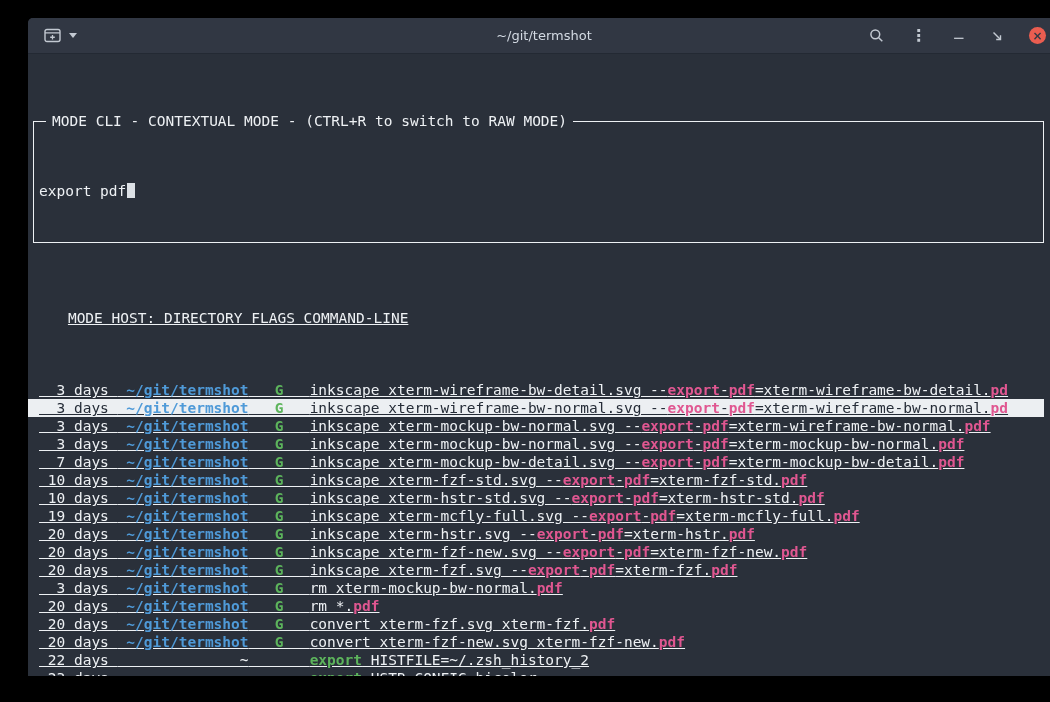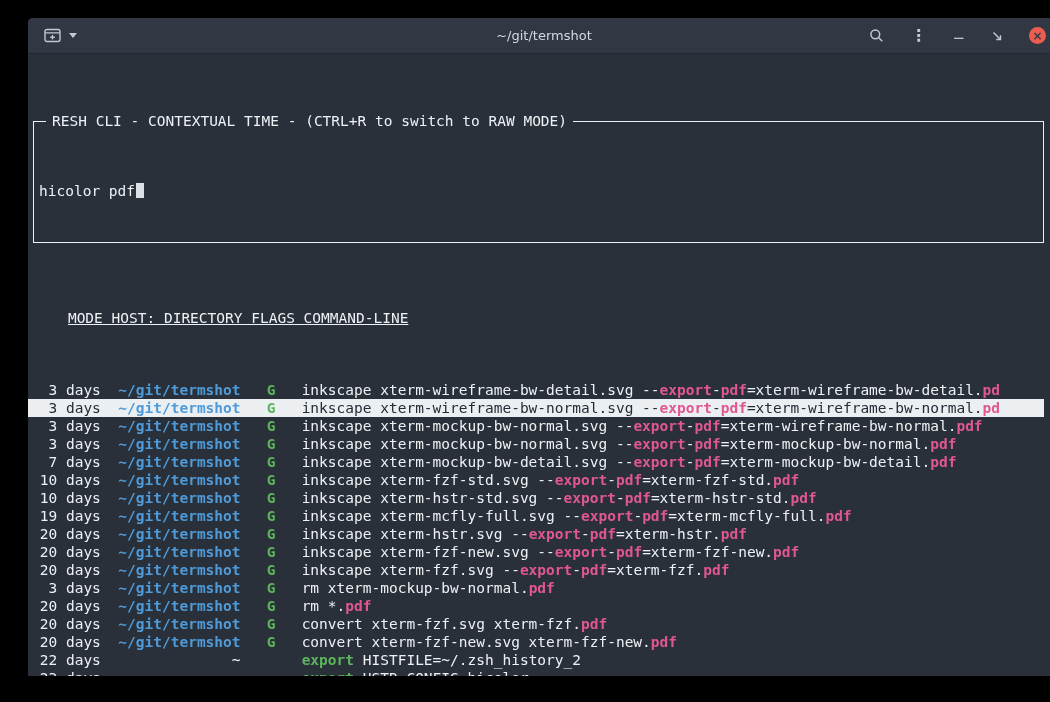--- a/index.html
+++ b/index.html
@@ -36,21 +36,21 @@
             font-family:"DejaVu Sans Mono", monospace;font-size:14.5px;line-height:18px;
             color:var(--foreground);}
   .query-box{margin-top:9px;border:1px solid var(--foreground);position:relative;
              padding:6px 5px;}
   .box-title{position:absolute;top:-10px;left:12px;background:var(--background);
              padding:0 6px;line-height:18px;}
   .cursor{display:inline-block;width:8px;height:15px;background:#dce0e5;
           vertical-align:-2px;margin-left:1px;}
   .table-header{margin-top:12px;padding-left:4ch;}
   .table-header .u{text-decoration:underline;}
-  .row{padding-left:3px;margin-left:-5px;}
+  .row{padding-left:11px;margin-left:-5px;text-decoration:underline;}
   .row.sel{background:var(--selection-bg);color:var(--selection-fg);}
   .time{}
   .host.local{color:var(--accent-blue);font-weight:bold;}
   .flag{color:var(--accent-green);font-weight:bold;}
   .m{color:var(--match-pink);font-weight:bold;}
   .k{color:var(--accent-green);font-weight:bold;}
 </style>
 </head>
 <body>
 
@@ -86,22 +86,22 @@
       </span>
       <span class="close-btn">
         <span>×</span>
       </span>
     </div>
   </div>
 
   <div class="terminal">
 
     <div class="query-box">
-      <span class="box-title">RESH CLI - CONTEXTUAL TIME - (CTRL+R to switch to RAW MODE)</span>
-      <div class="query-line"><span>hicolor pdf</span><span class="cursor"></span></div>
+      <span class="box-title">MODE CLI - CONTEXTUAL MODE - (CTRL+R to switch to RAW MODE)</span>
+      <div class="query-line"><span>export pdf</span><span class="cursor"></span></div>
     </div>
 
     <div class="table-header"><span class="u">MODE HOST: DIRECTORY FLAGS COMMAND-LINE</span></div>
 
     <div id="history-list"><div class="row"><span class="time">  3 days </span><span class="host local"> ~/git/termshot</span><span class="flag">   G   </span><span class="cmd"><span class="p">inkscape xterm-wireframe-bw-detail.svg --</span><span class="m">export</span><span class="p">-</span><span class="m">pdf</span><span class="p">=xterm-wireframe-bw-detail.</span><span class="m">pd</span></span></div><div class="row sel"><span class="time">  3 days </span><span class="host local"> ~/git/termshot</span><span class="flag">   G   </span><span class="cmd"><span class="p">inkscape xterm-wireframe-bw-normal.svg --</span><span class="m">export</span><span class="p">-</span><span class="m">pdf</span><span class="p">=xterm-wireframe-bw-normal.</span><span class="m">pd</span></span></div><div class="row"><span class="time">  3 days </span><span class="host local"> ~/git/termshot</span><span class="flag">   G   </span><span class="cmd"><span class="p">inkscape xterm-mockup-bw-normal.svg --</span><span class="m">export</span><span class="p">-</span><span class="m">pdf</span><span class="p">=xterm-wireframe-bw-normal.</span><span class="m">pdf</span></span></div><div class="row"><span class="time">  3 days </span><span class="host local"> ~/git/termshot</span><span class="flag">   G   </span><span class="cmd"><span class="p">inkscape xterm-mockup-bw-normal.svg --</span><span class="m">export</span><span class="p">-</span><span class="m">pdf</span><span class="p">=xterm-mockup-bw-normal.</span><span class="m">pdf</span></span></div><div class="row"><span class="time">  7 days </span><span class="host local"> ~/git/termshot</span><span class="flag">   G   </span><span class="cmd"><span class="p">inkscape xterm-mockup-bw-detail.svg --</span><span class="m">export</span><span class="p">-</span><span class="m">pdf</span><span class="p">=xterm-mockup-bw-detail.</span><span class="m">pdf</span></span></div><div class="row"><span class="time"> 10 days </span><span class="host local"> ~/git/termshot</span><span class="flag">   G   </span><span class="cmd"><span class="p">inkscape xterm-fzf-std.svg --</span><span class="m">export</span><span class="p">-</span><span class="m">pdf</span><span class="p">=xterm-fzf-std.</span><span class="m">pdf</span></span></div><div class="row"><span class="time"> 10 days </span><span class="host local"> ~/git/termshot</span><span class="flag">   G   </span><span class="cmd"><span class="p">inkscape xterm-hstr-std.svg --</span><span class="m">export</span><span class="p">-</span><span class="m">pdf</span><span class="p">=xterm-hstr-std.</span><span class="m">pdf</span></span></div><div class="row"><span class="time"> 19 days </span><span class="host local"> ~/git/termshot</span><span class="flag">   G   </span><span class="cmd"><span class="p">inkscape xterm-mcfly-full.svg --</span><span class="m">export</span><span class="p">-</span><span class="m">pdf</span><span class="p">=xterm-mcfly-full.</span><span class="m">pdf</span></span></div><div class="row"><span class="time"> 20 days </span><span class="host local"> ~/git/termshot</span><span class="flag">   G   </span><span class="cmd"><span class="p">inkscape xterm-hstr.svg --</span><span class="m">export</span><span class="p">-</span><span class="m">pdf</span><span class="p">=xterm-hstr.</span><span class="m">pdf</span></span></div><div class="row"><span class="time"> 20 days </span><span class="host local"> ~/git/termshot</span><span class="flag">   G   </span><span class="cmd"><span class="p">inkscape xterm-fzf-new.svg --</span><span class="m">export</span><span class="p">-</span><span class="m">pdf</span><span class="p">=xterm-fzf-new.</span><span class="m">pdf</span></span></div><div class="row"><span class="time"> 20 days </span><span class="host local"> ~/git/termshot</span><span class="flag">   G   </span><span class="cmd"><span class="p">inkscape xterm-fzf.svg --</span><span class="m">export</span><span class="p">-</span><span class="m">pdf</span><span class="p">=xterm-fzf.</span><span class="m">pdf</span></span></div><div class="row"><span class="time">  3 days </span><span class="host local"> ~/git/termshot</span><span class="flag">   G   </span><span class="cmd"><span class="p">rm xterm-mockup-bw-normal.</span><span class="m">pdf</span></span></div><div class="row"><span class="time"> 20 days </span><span class="host local"> ~/git/termshot</span><span class="flag">   G   </span><span class="cmd"><span class="p">rm *.</span><span class="m">pdf</span></span></div><div class="row"><span class="time"> 20 days </span><span class="host local"> ~/git/termshot</span><span class="flag">   G   </span><span class="cmd"><span class="p">convert xterm-fzf.svg xterm-fzf.</span><span class="m">pdf</span></span></div><div class="row"><span class="time"> 20 days </span><span class="host local"> ~/git/termshot</span><span class="flag">   G   </span><span class="cmd"><span class="p">convert xterm-fzf-new.svg xterm-fzf-new.</span><span class="m">pdf</span></span></div><div class="row"><span class="time"> 22 days </span><span class="host plain">              ~</span><span class="flag">       </span><span class="cmd"><span class="k">export</span><span class="p"> HISTFILE=~/.zsh_history_2</span></span></div><div class="row"><span class="time"> 23 days </span><span class="host plain">              ~</span><span class="flag">       </span><span class="cmd"><span class="k">export</span><span class="p"> HSTR_CONFIG=hicolor</span></span></div></div>
 
     
 
     
 

